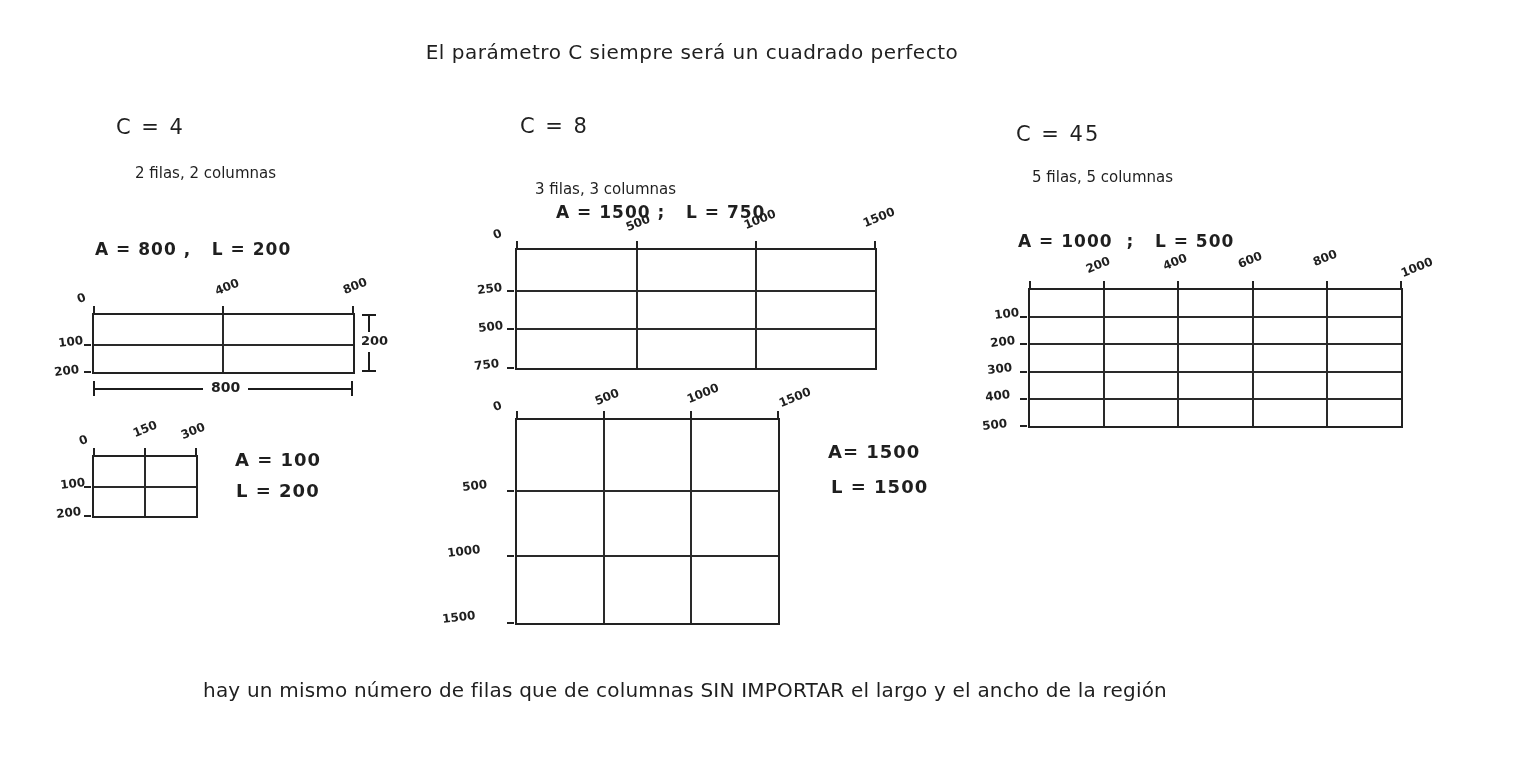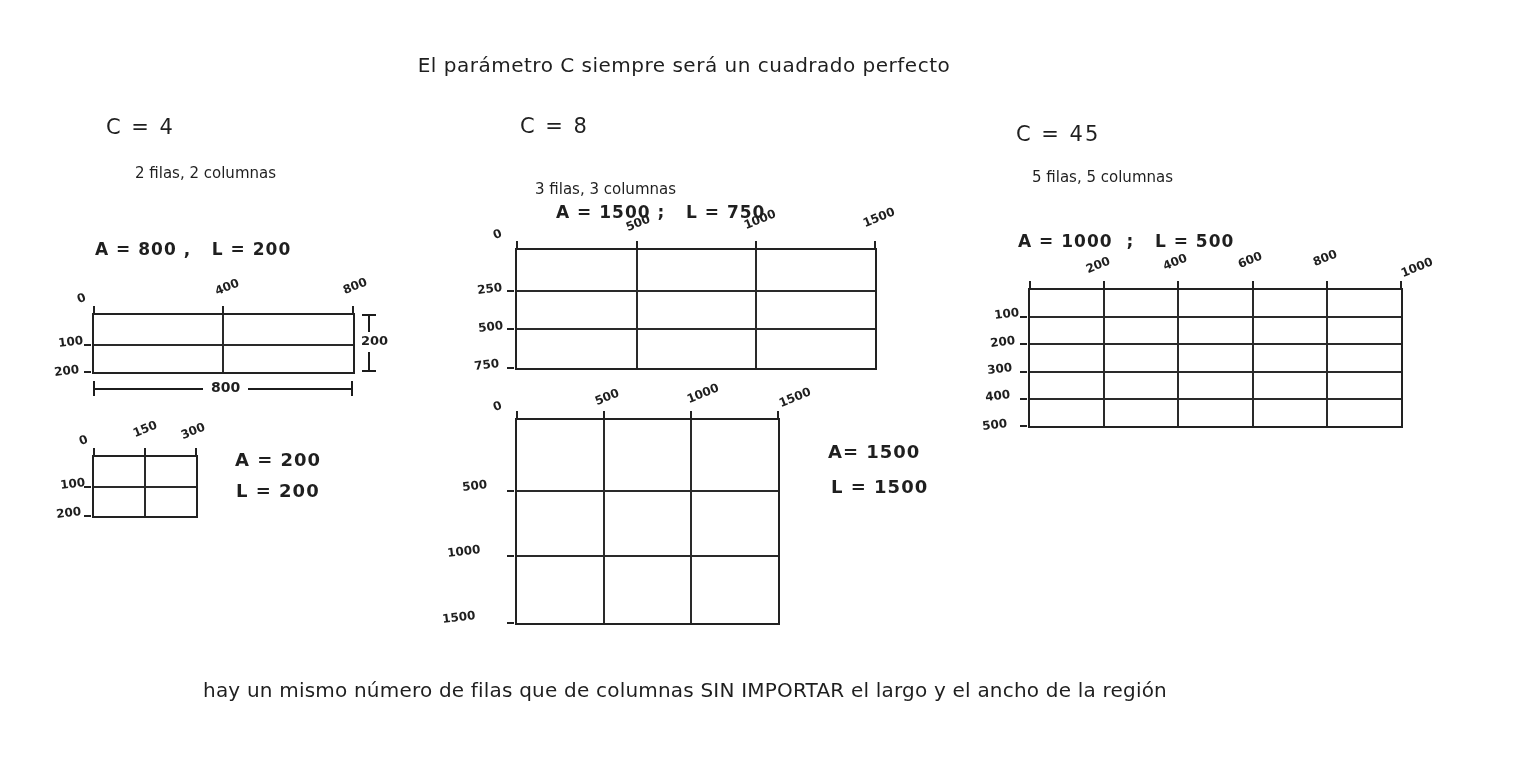--- a/index.html
+++ b/index.html
@@ -26,23 +26,23 @@
   .tick-left { transform:rotate(-7deg); }
 
   .dim-piece { position:absolute; background:#1c1c1c; }
   .dim-label { position:absolute; font-size:14px; font-weight:700; background:#ffffff; padding:0 8px; white-space:nowrap; }
 </style>
 </head>
 <body>
 
 <div class="canvas">
 
-  <div class="hw title" style="left:84px; top:40px; width:1200px;margin-top:13px;">El parámetro C siempre será un cuadrado perfecto</div>
+  <div class="hw title" style="left:92px; top:40px; width:1200px;">El parámetro C siempre será un cuadrado perfecto</div>
 
-  <div class="hw c-label" style="left:106px; top:115px;">C = 4</div>
+  <div class="hw c-label" style="left:116px; top:115px;">C = 4</div>
   <div class="hw sub-label" style="left:135px; top:164px;">2 filas, 2 columnas</div>
   <div class="hw al-label" style="left:95px; top:239px;">A = 800 ,   L = 200</div>
 
   <div class="grid" style="left:92px; top:313px; width:263px; height:61px;">
       <div class="vline" style="left: calc(49.8% - 1px);"></div>
       <div class="hline" style="top: calc(52% - 1px);"></div>
       <div class="nub-top" style="left: calc(0% - 1px);"></div>
       <div class="nub-top" style="left: calc(49.8% - 1px);"></div>
       <div class="nub-top" style="left: calc(100% - 1px);"></div>
       <div class="nub-left" style="top: calc(52% - 1px);"></div>
@@ -72,21 +72,21 @@
       <div class="nub-top" style="left: calc(50% - 1px);"></div>
       <div class="nub-top" style="left: calc(100% - 1px);"></div>
       <div class="nub-left" style="top: calc(50% - 1px);"></div>
       <div class="nub-left" style="top: calc(100% - 1px);"></div>
     </div>
   <span class="tick tick-top" style="left:82px; top:434px;">0</span>
   <span class="tick tick-top" style="left:136px; top:426px;">150</span>
   <span class="tick tick-top" style="left:184px; top:428px;">300</span>
   <span class="tick tick-left" style="left:61px; top:478px;">100</span>
   <span class="tick tick-left" style="left:57px; top:507px;">200</span>
-  <div class="hw side-label" style="left:235px; top:449px;">A = 200</div>
+  <div class="hw side-label" style="left:235px; top:449px;">A = 100</div>
   <div class="hw side-label" style="left:236px; top:480px;">L = 200</div>
 
   <div class="hw c-label" style="left:520px; top:114px;">C = 8</div>
   <div class="hw sub-label" style="left:535px; top:180px;">3 filas, 3 columnas</div>
   <div class="hw al-label" style="left:556px; top:202px;">A = 1500 ;   L = 750</div>
 
   <div class="grid" style="left:515px; top:248px; width:362px; height:122px;">
       <div class="vline" style="left: calc(33.5% - 1px);"></div>
       <div class="vline" style="left: calc(66.8% - 1px);"></div>
       <div class="hline" style="top: calc(35% - 1px);"></div>

